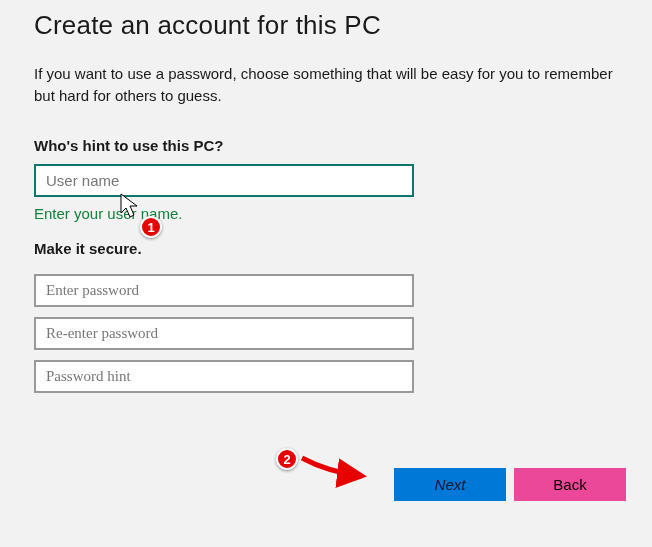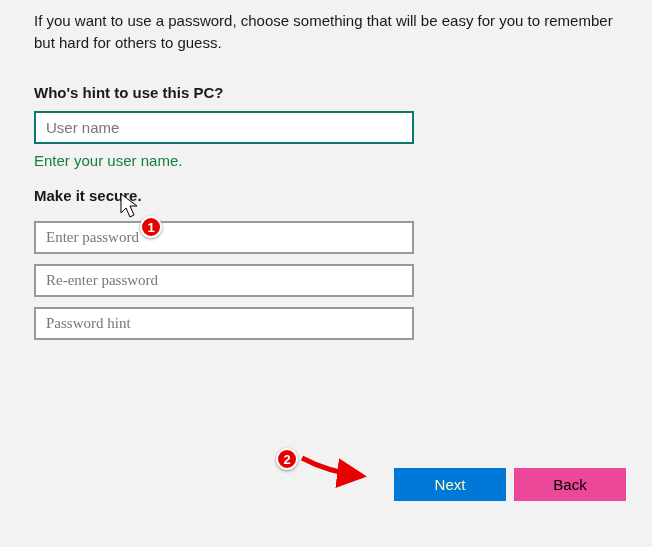--- a/index.html
+++ b/index.html
@@ -80,21 +80,22 @@
       width: 112px;
       height: 33px;
       border: none;
       font-size: 15px;
       font-family: inherit;
       cursor: pointer;
       text-align: center;
     }
     .btn-primary {
       background: #0078d7;
-      color: #fef9c3;
+      color: #0f172a;
+      font-style: italic;
     }
     .btn-secondary {
       background: #ec4899;
       color: #000;
     }
     
     .annotation {
       position: absolute;
       pointer-events: none;
     }
@@ -113,20 +114,21 @@
       box-shadow: 0 1px 3px rgba(0,0,0,0.4);
     }
     .cursor-icon {
       position: absolute;
     }
   </style>
 </head>
 <body>
 
 <div class="container">
+  <h1 class="page-title">Create an account for this PC</h1>
   <p class="description">If you want to use a password, choose something that will be easy for you to remember but hard for others to guess.</p>
 
   <div class="section-label">Who's hint to use this PC?</div>
   <input type="text" class="field active" placeholder="User name" style="">
   <div class="error-text">Enter your user name.</div>
 
   <div class="section-label">Make it secure.</div>
   <div class="secure-group">
     <input type="password" class="field" placeholder="Enter password" style="">
     <input type="password" class="field" placeholder="Re-enter password" style="">

